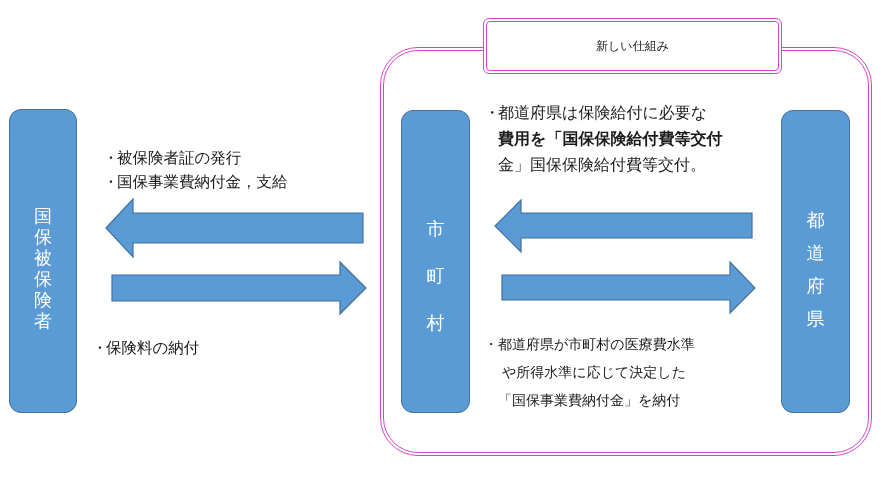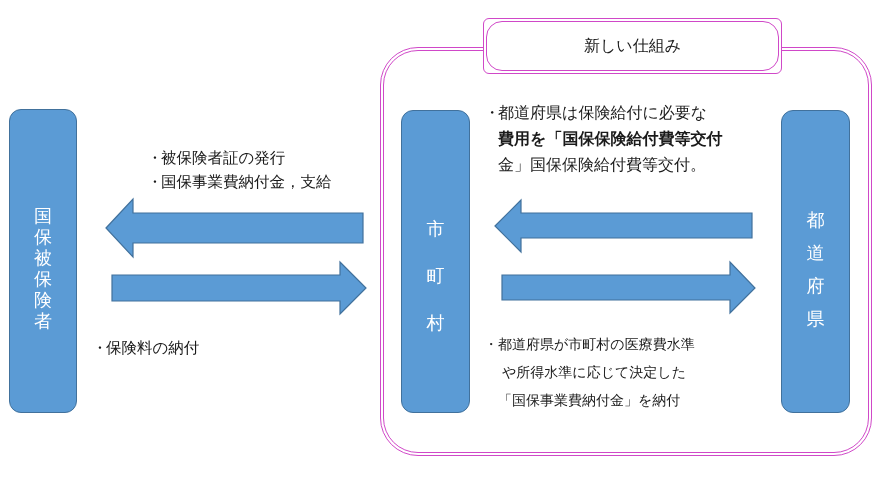--- a/index.html
+++ b/index.html
@@ -11,23 +11,23 @@
             align-items:center; color:#fff; font-size:18px; }
   .note { position:absolute; font-size:15.5px; line-height:24px; color:#1a1a1a; white-space:nowrap; }
   .note .bul { display:inline-block; width:14px; }
   .frame-outer { position:absolute; left:380px; top:47px; width:492px; height:409px;
                  border:1.2px solid #D048C8; border-radius:38px; box-sizing:border-box; }
   .frame-inner { position:absolute; left:383px; top:50px; width:486px; height:403px;
                  border:1.2px solid #D048C8; border-radius:35px; box-sizing:border-box; }
   .title-outer { position:absolute; left:483px; top:18px; width:299px; height:56px;
                  border:1.2px solid #D048C8; border-radius:6px; background:#fff; box-sizing:border-box; }
   .title-inner { position:absolute; left:486px; top:21px; width:293px; height:50px;
-                 border:1.2px solid #D048C8; border-radius:16px; box-sizing:border-box;
+                 border:1.2px solid #D048C8; border-radius:4px; box-sizing:border-box;
                  display:flex; align-items:center; justify-content:center;
-                 font-size:16px; color:#1a1a1a; }
+                 font-size:12px; color:#1a1a1a; }
   svg.arrows { position:absolute; left:0; top:0; }
 </style>
 </head>
 <body>
 
 <div class="frame-outer"></div>
 <div class="frame-inner"></div>
 <div class="title-outer"></div>
 <div class="title-inner">新しい仕組み</div>
 
@@ -59,21 +59,21 @@
   </div>
 </div>
 
 <svg class="arrows" width="886" height="481">
   <polygon points="106,228 133,199 133,213 363,213 363,243 133,243 133,257" fill="#5B9BD5" stroke="#41719C" stroke-width="1.2"></polygon>
   <polygon points="112,275 340,275 340,262 366,288 340,314 340,301 112,301" fill="#5B9BD5" stroke="#41719C" stroke-width="1.2"></polygon>
   <polygon points="495,226 521,200 521,213 752,213 752,238 521,238 521,252" fill="#5B9BD5" stroke="#41719C" stroke-width="1.2"></polygon>
   <polygon points="502,275 730,275 730,262 755,288 730,313 730,300 502,300" fill="#5B9BD5" stroke="#41719C" stroke-width="1.2"></polygon>
 </svg>
 
-<div class="note" style="left:103px;top:146px;margin-left:44px;">
+<div class="note" style="left:103px;top:146px;">
   <div><span class="bul">・</span><span>被保険者証の発行</span></div>
   <div><span class="bul">・</span><span>国保事業費納付金，支給</span></div>
 </div>
 <div class="note" style="left:92px;top:336px;">
   <div><span class="bul">・</span><span>保険料の納付</span></div>
 </div>
 
 <div class="note" style="left:484px;top:100px;line-height:26px;font-size:16px;">
   <div><span class="bul">・</span><span>都道府県は保険給付に必要な</span></div>
   <div style="padding-left:14px;font-weight:bold;"><span>費用を「国保保険給付費等交付</span></div>

